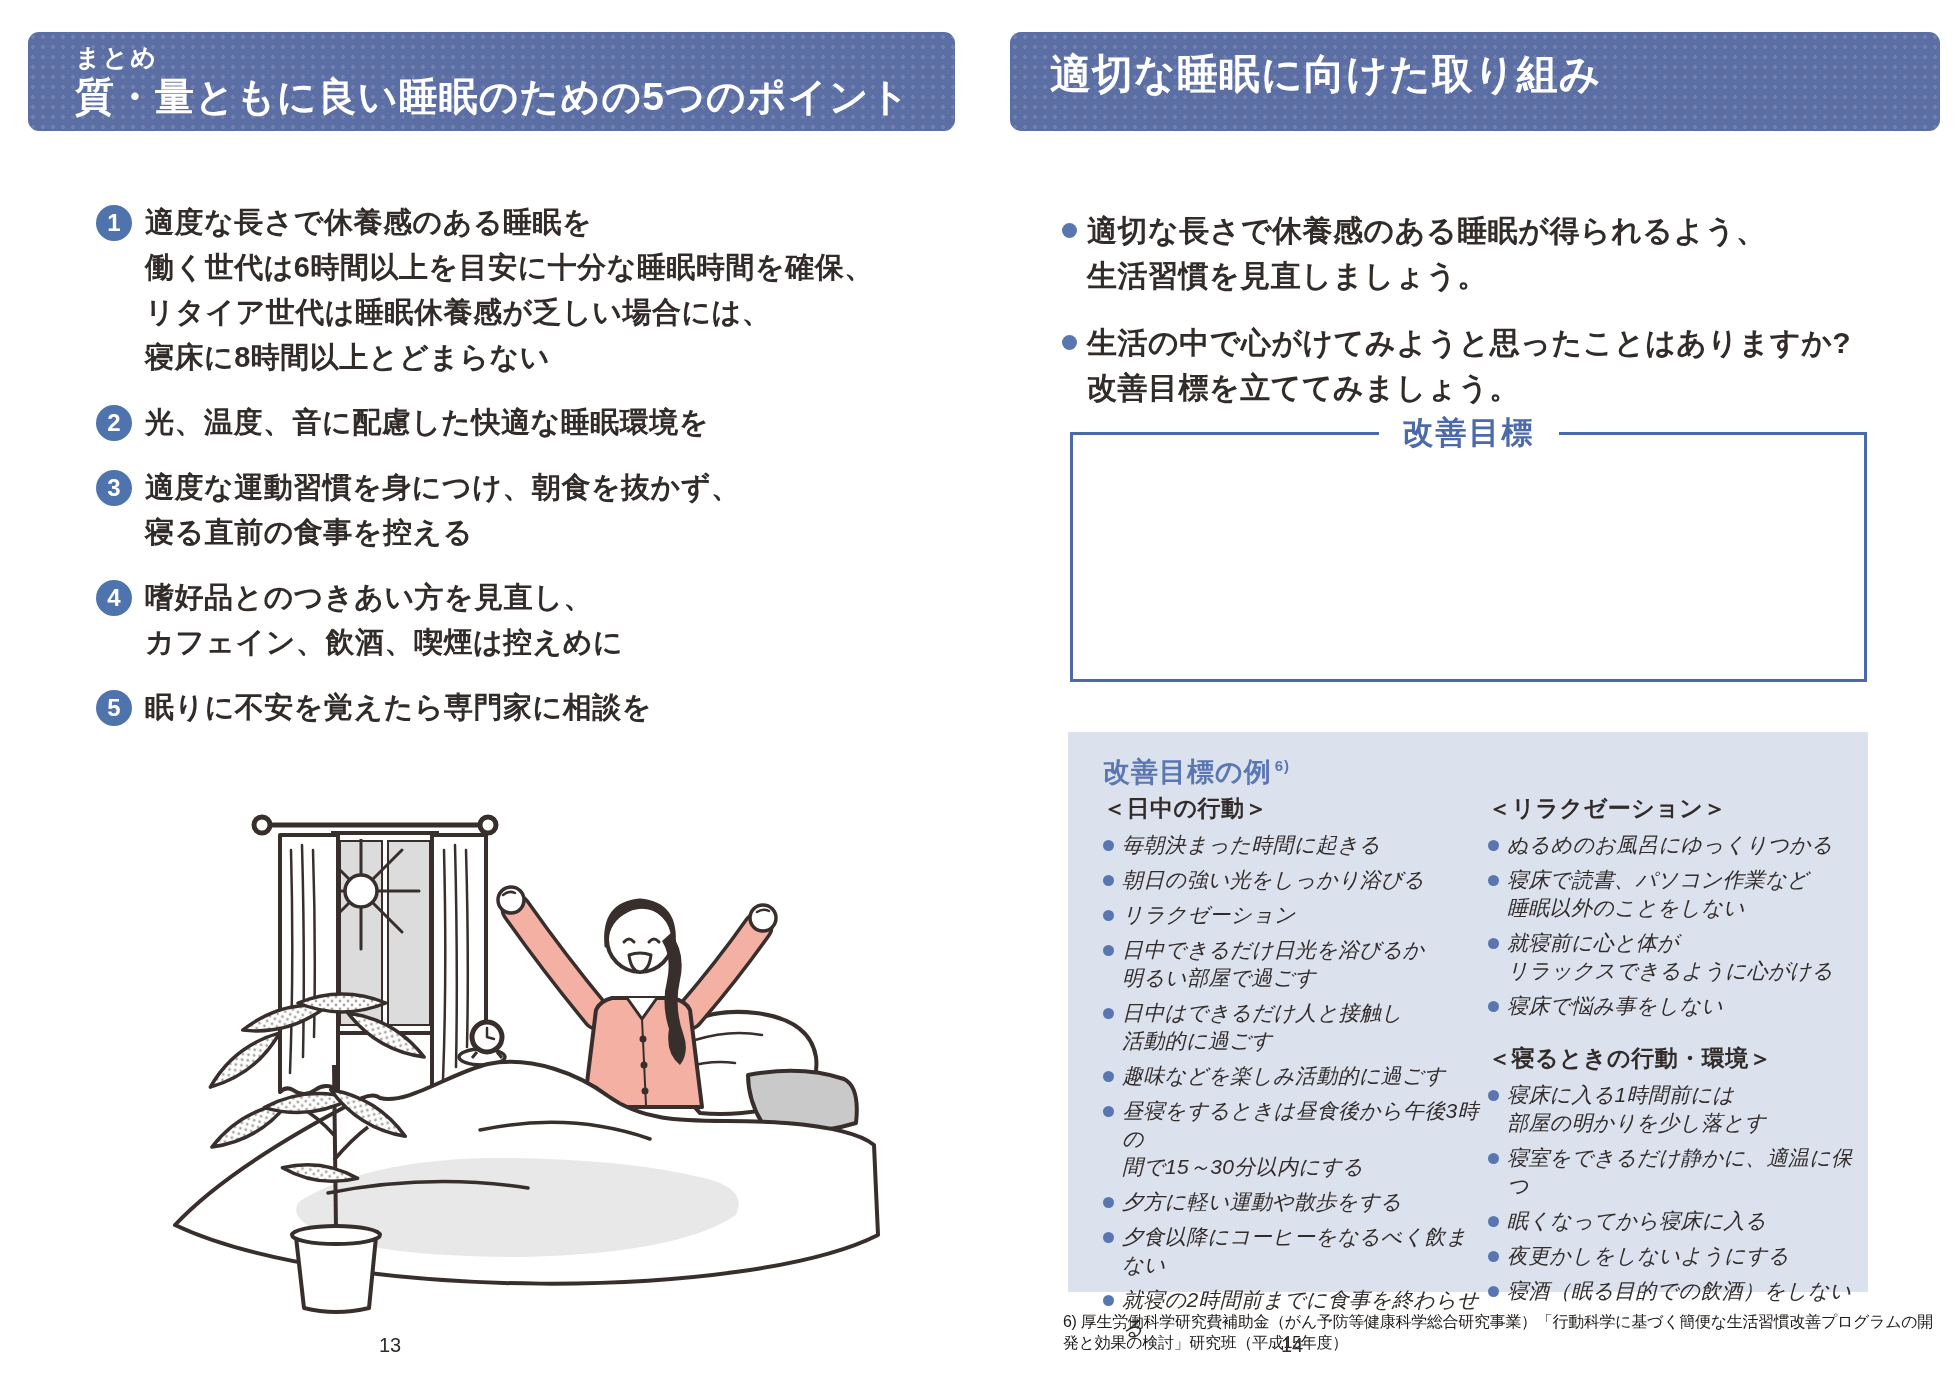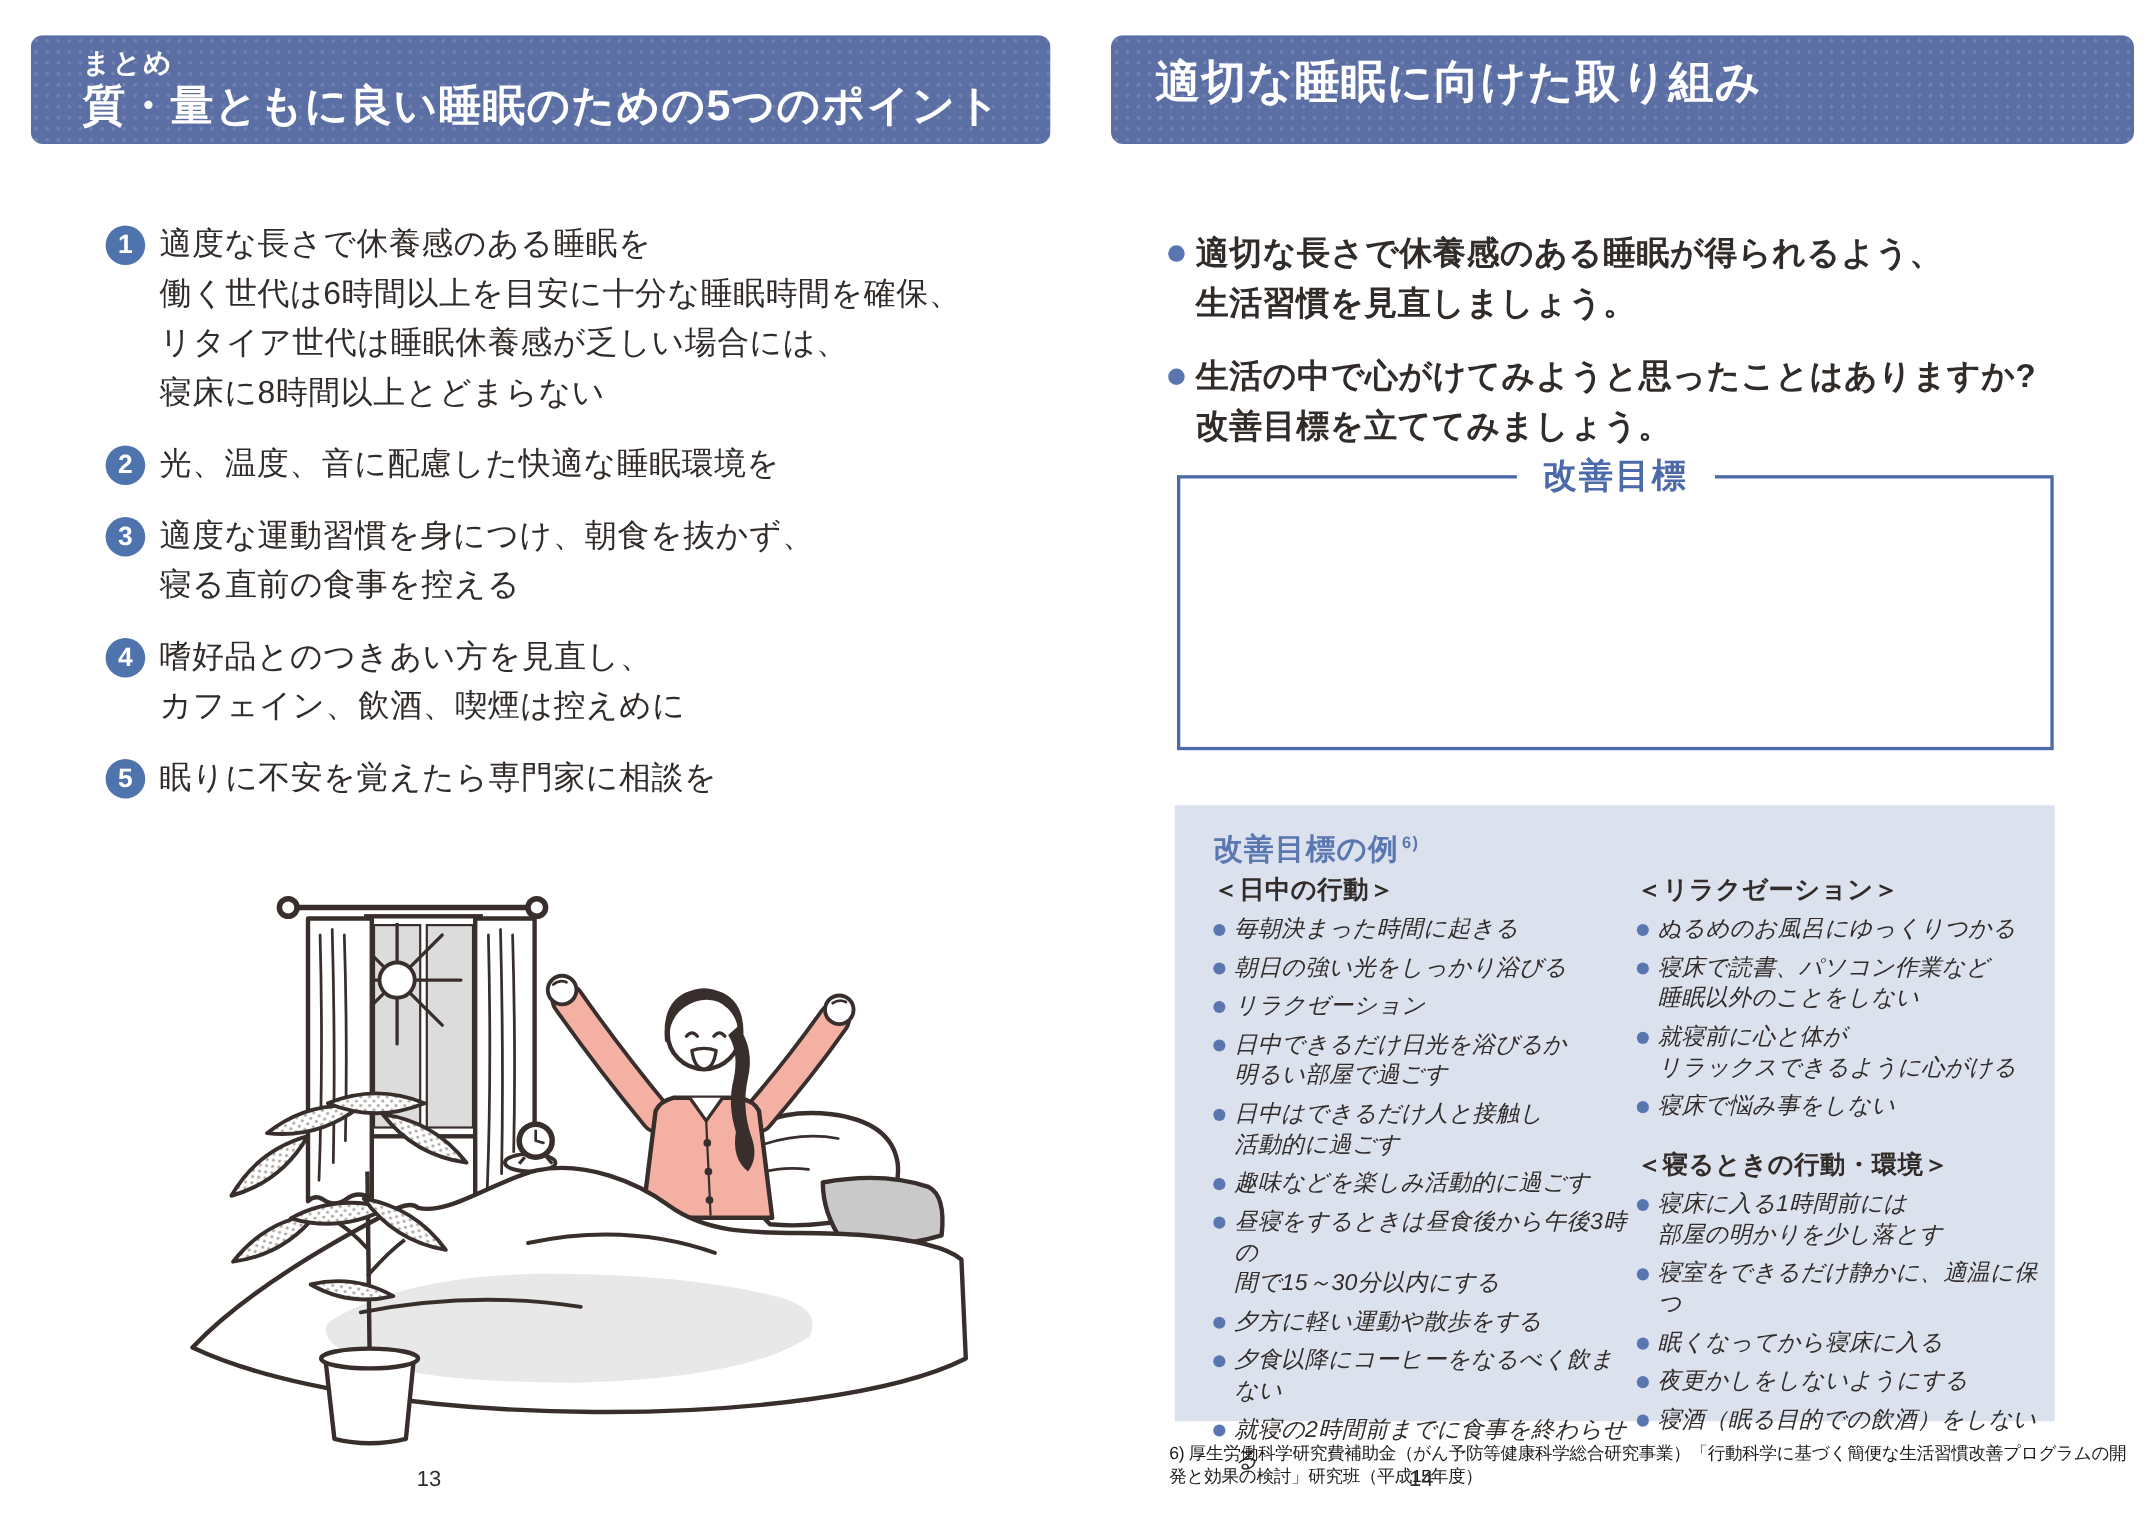--- a/index.html
+++ b/index.html
@@ -22,21 +22,21 @@
   .kicker{font-size:25px;font-weight:700;letter-spacing:2px;line-height:1.25;}
   .banner h1{margin:0;font-size:39px;font-weight:700;letter-spacing:1px;line-height:1.25;}
   .banner-right h1{font-size:41px;}
 
   
   .points{position:absolute;left:96px;top:200px;margin:0;padding:0;list-style:none;width:830px;}
   .point{display:flex;align-items:flex-start;margin-bottom:20px;}
   .badge{flex:0 0 36px;height:36px;border-radius:50%;background:var(--badge);color:#fff;
          font-size:24px;font-weight:700;display:flex;align-items:center;justify-content:center;
          margin:5px 13px 0 0;}
-  .ptext{font-size:29px;font-weight:400;line-height:45px;letter-spacing:.5px;}
+  .ptext{font-size:29px;font-weight:700;line-height:45px;letter-spacing:.5px;}
 
   
   .rbullets{position:absolute;left:1062px;top:208px;width:870px;}
   .rbullet{display:flex;align-items:flex-start;margin-bottom:22px;}
   .dot{flex:0 0 15px;height:15px;border-radius:50%;background:var(--bullet);margin:15px 10px 0 0;}
   .btext{font-size:30px;font-weight:700;line-height:45px;letter-spacing:.5px;}
 
   
   .goal-box{position:absolute;left:1070px;top:432px;width:797px;height:250px;
             border:3px solid var(--line);box-sizing:border-box;}

